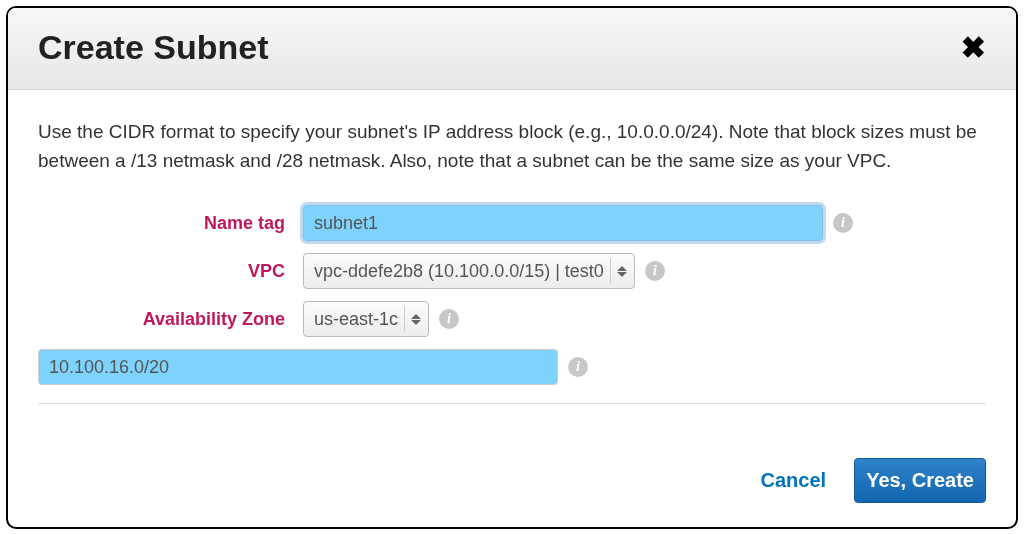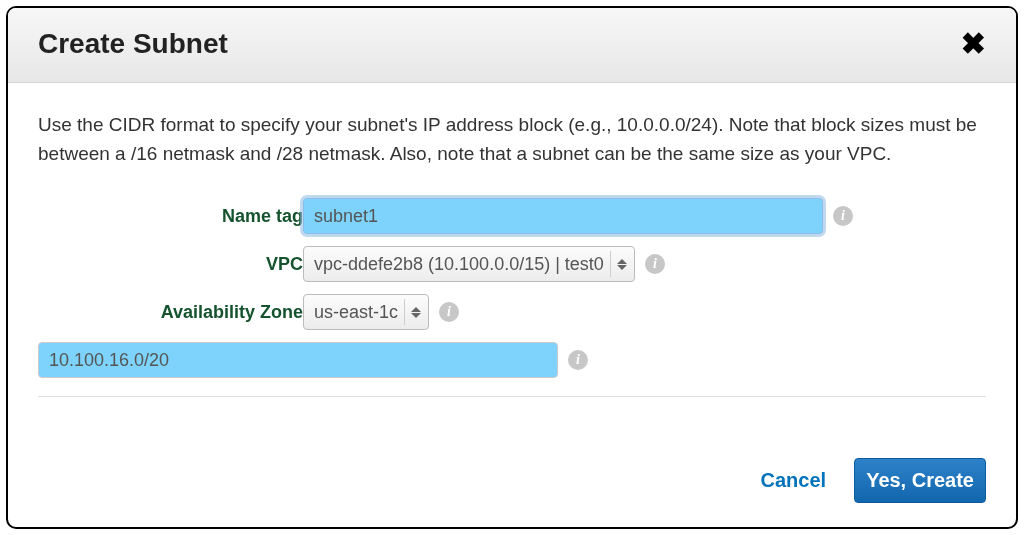--- a/index.html
+++ b/index.html
@@ -26,21 +26,21 @@
     }
     .dialog-header {
       background: linear-gradient(#f7f7f7, #e7e7e7);
       border-bottom: 1px solid #d5d5d5;
       padding: 20px 30px 22px 30px;
       display: flex;
       align-items: center;
       justify-content: space-between;
     }
     .dialog-title {
-      font-size: 28px;
+      font-size: 34px;
       font-weight: 700;
       color: #222;
     }
     .close-x {
       font-size: 30px;
       font-weight: 700;
       color: #000;
       cursor: pointer;
       line-height: 1;
     }
@@ -57,21 +57,22 @@
     .form-row {
       display: flex;
       align-items: center;
       margin-bottom: 12px;
     }
     .form-label {
       width: 265px;
       text-align: right;
       font-size: 18px;
       font-weight: 700;
-      color: #14532d;
+      color: #be185d;
+      padding-right: 18px;
     }
     .form-control-wrap {
       display: flex;
       align-items: center;
       gap: 10px;
     }
     .text-input {
       height: 36px;
       border: 1px solid #ccc;
       border-radius: 4px;
@@ -177,21 +178,21 @@
 <body>
 
 <div class="dialog">
 
   <div class="dialog-header">
     <div class="dialog-title">Create Subnet</div>
     <div class="close-x">✖</div>
   </div>
 
   <div class="dialog-body">
-    <p class="description">Use the CIDR format to specify your subnet's IP address block (e.g., 10.0.0.0/24). Note that block sizes must be between a /16 netmask and /28 netmask. Also, note that a subnet can be the same size as your VPC.</p>
+    <p class="description">Use the CIDR format to specify your subnet's IP address block (e.g., 10.0.0.0/24). Note that block sizes must be between a /13 netmask and /28 netmask. Also, note that a subnet can be the same size as your VPC.</p>
 
     <div class="form-row">
       <div class="form-label">Name tag</div>
       <div class="form-control-wrap">
         <input type="text" class="text-input name-input focused" value="subnet1" style="">
         <span class="info-icon">i</span>
       </div>
     </div>
 
     <div class="form-row">

